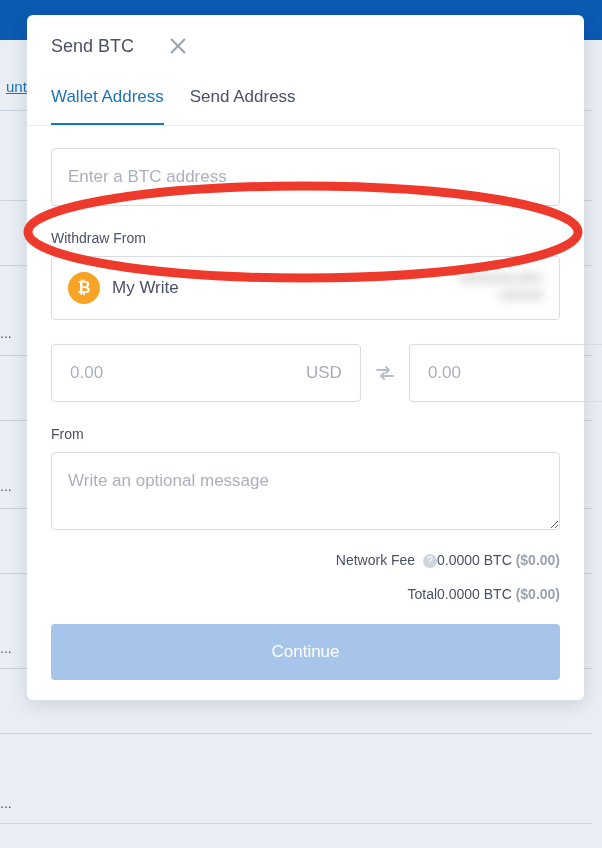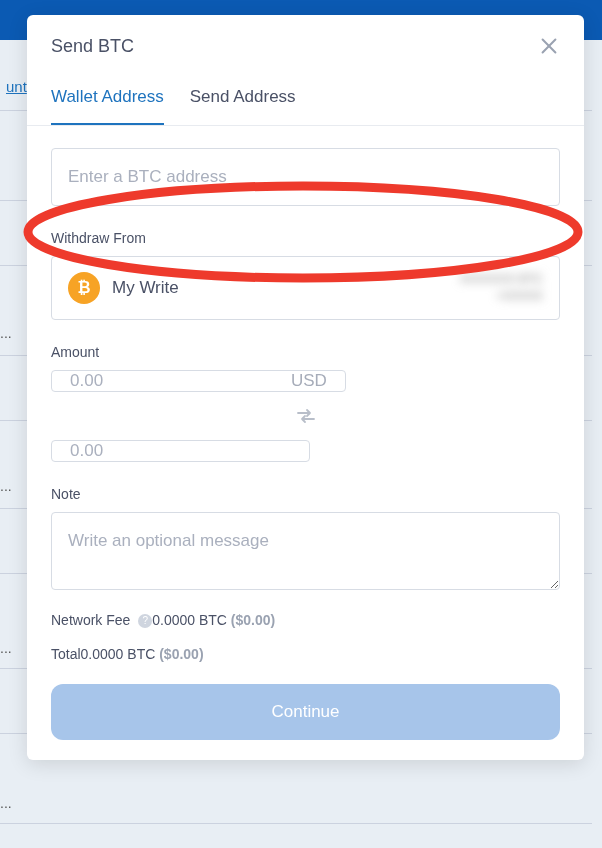--- a/index.html
+++ b/index.html
@@ -42,21 +42,21 @@
   left: 27px;
   top: 15px;
   width: 557px;
   background: #fff;
   border-radius: 6px;
   box-shadow: 0 4px 20px rgba(0,0,0,0.12);
   padding: 0;
 }
 .modal-header {
   display: flex;
-  justify-content: space-between;
+  justify-content: flex-start;
   align-items: center;
   padding: 20px 24px 18px 24px;
   gap: 33px;
 }
 .modal-title {
   font-size: 18px;
   color: #4a5166;
   font-weight: 500;
 }
 .close-icon {
@@ -129,23 +129,22 @@
 .wallet-balance-blur {
   margin-left: auto;
   text-align: right;
   filter: blur(5px);
   color: #888;
   font-size: 12px;
   line-height: 1.4;
 }
 .amount-row {
   display: flex;
-  align-items: flex-start;
+  align-items: flex-end;
   gap: 12px;
-  flex-direction: column;
 }
 .amount-box {
   flex: 1;
   display: flex;
   align-items: center;
   border: 1px solid #d7dce4;
   border-radius: 4px;
   padding: 0 18px;
   height: 58px;
 }
@@ -155,20 +154,21 @@
   outline: none;
   font-size: 17px;
   color: #333;
   background: transparent;
   min-width: 0;
 }
 .amount-input::placeholder { color: #aab0be; }
 .currency-label {
   font-size: 17px;
   color: #a6acb9;
+  margin-left: 15px;
 }
 .swap-icon {
   align-self: center;
   color: #b8bec9;
   width: 24px;
   height: 24px;
   flex-shrink: 0;
 }
 .note-box {
   width: 100%;
@@ -177,21 +177,21 @@
   padding: 18px 16px;
   font-size: 17px;
   color: #333;
   resize: both;
   min-height: 62px;
   font-family: inherit;
 }
 .note-box::placeholder { color: #aab0be; }
 .fee-row {
   display: flex;
-  justify-content: flex-start;
+  justify-content: flex-end;
   align-items: center;
   font-size: 14px;
   color: #4a5166;
   margin-top: 18px;
 }
 .fee-row .usd { color: #9aa2b1; font-weight: bold; }
 .help-icon {
   display: inline-flex;
   width: 14px; height: 14px;
   background: #cfd5df;
@@ -202,21 +202,21 @@
   justify-content: center;
   margin-left: 4px;
   vertical-align: middle;
 }
 .continue-btn {
   width: 100%;
   margin-top: 22px;
   background: #a7c5ea;
   color: #fff;
   border: none;
-  border-radius: 12px;
+  border-radius: 4px;
   padding: 18px;
   font-size: 17px;
   cursor: pointer;
 }
 .section-gap { margin-top: 24px; }
 .annotation-ellipse {
   position: absolute;
   left: 19px;
   top: 178px;
   width: 568px;
@@ -269,38 +269,37 @@
       <div class="btc-icon-wrap">
         <svg width="16" height="20" viewBox="0 0 16 20" fill="none">
           <text x="8" y="15" text-anchor="middle" font-size="16" font-weight="bold" fill="#fff" font-family="Arial">₿</text>
         </svg>
       </div>
       <div class="wallet-name">My Write</div>
       <div class="wallet-balance-blur">XXXXXXX BTC<br>+XXXXX</div>
     </div>
 
     <div class="section-gap"></div>
-    <label class="field-label">Amount</label>
     <div class="amount-row">
       <div class="amount-box">
         <input class="amount-input" type="text" placeholder="0.00" style="">
         <span class="currency-label">USD</span>
       </div>
       <svg class="swap-icon" viewBox="0 0 24 24" fill="none" stroke="currentColor" stroke-width="1.8" stroke-linecap="round" stroke-linejoin="round">
         <path d="M4 9 L16 9 M13 6 L16 9 L13 12"></path>
         <path d="M20 15 L8 15 M11 12 L8 15 L11 18"></path>
       </svg>
       <div class="amount-box">
         <input class="amount-input" type="text" placeholder="0.00" style="">
 
       </div>
     </div>
 
     <div class="section-gap"></div>
-    <label class="field-label">Note</label>
+    <label class="field-label">From</label>
     <textarea class="note-box" placeholder="Write an optional message" style=""></textarea>
 
     <div class="fee-row">
       <span>
         <span>Network Fee</span>
         <span class="help-icon">?</span>
       </span>
       <span>
         <span>0.0000 BTC</span>
         <span class="usd">($0.00)</span>

